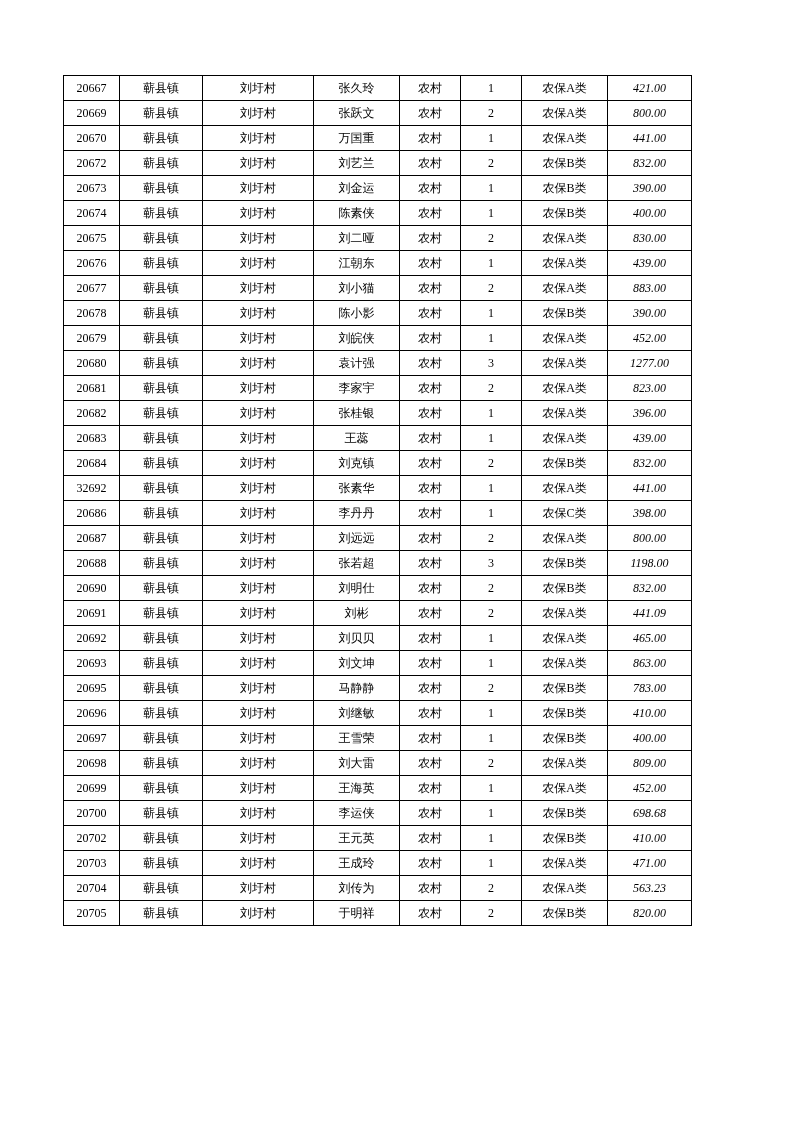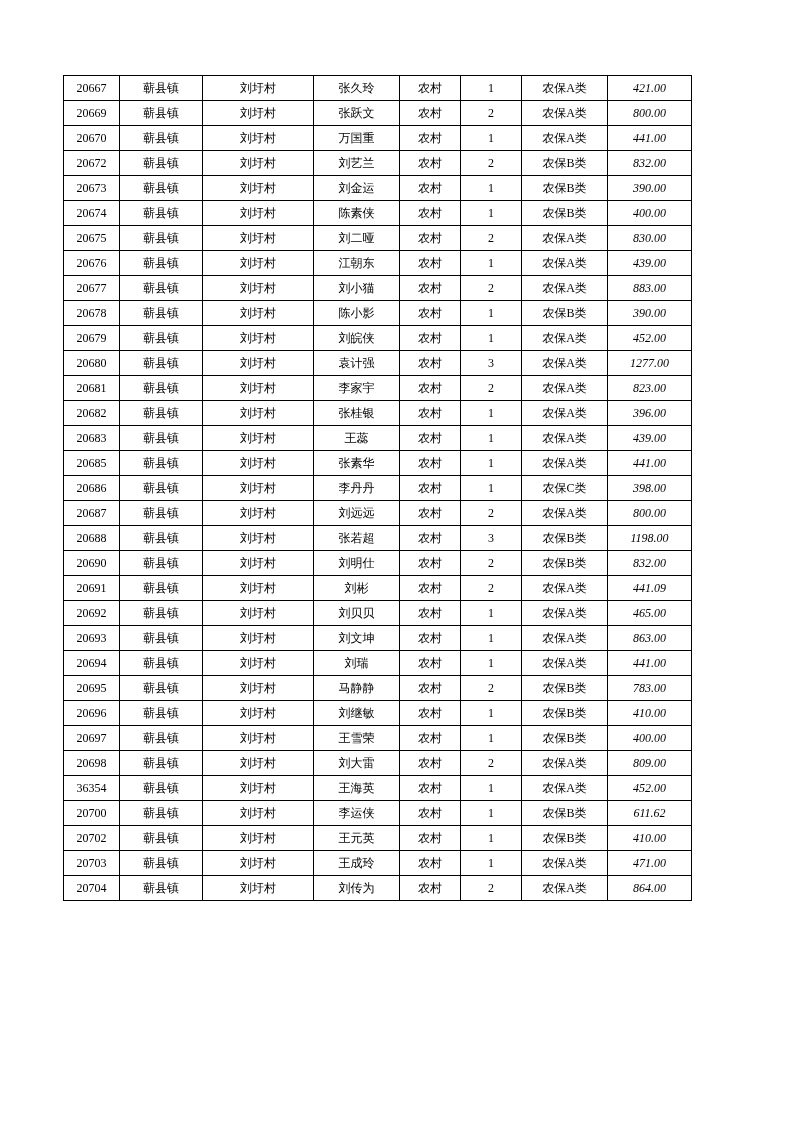--- a/index.html
+++ b/index.html
@@ -200,21 +200,31 @@
             <td class="col-id">20683</td>
             <td class="col-town">蕲县镇</td>
             <td class="col-village">刘圩村</td>
             <td class="col-name">王蕊</td>
             <td class="col-type">农村</td>
             <td class="col-count">1</td>
             <td class="col-category">农保A类</td>
             <td class="col-amount">439.00</td>
           </tr>
           <tr>
-            <td class="col-id">20685</td>
+            <td class="col-id">20684</td>
+            <td class="col-town">蕲县镇</td>
+            <td class="col-village">刘圩村</td>
+            <td class="col-name">刘克镇</td>
+            <td class="col-type">农村</td>
+            <td class="col-count">2</td>
+            <td class="col-category">农保B类</td>
+            <td class="col-amount">832.00</td>
+          </tr>
+          <tr>
+            <td class="col-id">32692</td>
             <td class="col-town">蕲县镇</td>
             <td class="col-village">刘圩村</td>
             <td class="col-name">张素华</td>
             <td class="col-type">农村</td>
             <td class="col-count">1</td>
             <td class="col-category">农保A类</td>
             <td class="col-amount">441.00</td>
           </tr>
           <tr>
             <td class="col-id">20686</td>
@@ -280,30 +290,20 @@
             <td class="col-id">20693</td>
             <td class="col-town">蕲县镇</td>
             <td class="col-village">刘圩村</td>
             <td class="col-name">刘文坤</td>
             <td class="col-type">农村</td>
             <td class="col-count">1</td>
             <td class="col-category">农保A类</td>
             <td class="col-amount">863.00</td>
           </tr>
           <tr>
-            <td class="col-id">20694</td>
-            <td class="col-town">蕲县镇</td>
-            <td class="col-village">刘圩村</td>
-            <td class="col-name">刘瑞</td>
-            <td class="col-type">农村</td>
-            <td class="col-count">1</td>
-            <td class="col-category">农保A类</td>
-            <td class="col-amount">441.00</td>
-          </tr>
-          <tr>
             <td class="col-id">20695</td>
             <td class="col-town">蕲县镇</td>
             <td class="col-village">刘圩村</td>
             <td class="col-name">马静静</td>
             <td class="col-type">农村</td>
             <td class="col-count">2</td>
             <td class="col-category">农保B类</td>
             <td class="col-amount">783.00</td>
           </tr>
           <tr>
@@ -330,38 +330,38 @@
             <td class="col-id">20698</td>
             <td class="col-town">蕲县镇</td>
             <td class="col-village">刘圩村</td>
             <td class="col-name">刘大雷</td>
             <td class="col-type">农村</td>
             <td class="col-count">2</td>
             <td class="col-category">农保A类</td>
             <td class="col-amount">809.00</td>
           </tr>
           <tr>
-            <td class="col-id">36354</td>
+            <td class="col-id">20699</td>
             <td class="col-town">蕲县镇</td>
             <td class="col-village">刘圩村</td>
             <td class="col-name">王海英</td>
             <td class="col-type">农村</td>
             <td class="col-count">1</td>
             <td class="col-category">农保A类</td>
             <td class="col-amount">452.00</td>
           </tr>
           <tr>
             <td class="col-id">20700</td>
             <td class="col-town">蕲县镇</td>
             <td class="col-village">刘圩村</td>
             <td class="col-name">李运侠</td>
             <td class="col-type">农村</td>
             <td class="col-count">1</td>
             <td class="col-category">农保B类</td>
-            <td class="col-amount">611.62</td>
+            <td class="col-amount">698.68</td>
           </tr>
           <tr>
             <td class="col-id">20702</td>
             <td class="col-town">蕲县镇</td>
             <td class="col-village">刘圩村</td>
             <td class="col-name">王元英</td>
             <td class="col-type">农村</td>
             <td class="col-count">1</td>
             <td class="col-category">农保B类</td>
             <td class="col-amount">410.00</td>
@@ -377,18 +377,28 @@
             <td class="col-amount">471.00</td>
           </tr>
           <tr>
             <td class="col-id">20704</td>
             <td class="col-town">蕲县镇</td>
             <td class="col-village">刘圩村</td>
             <td class="col-name">刘传为</td>
             <td class="col-type">农村</td>
             <td class="col-count">2</td>
             <td class="col-category">农保A类</td>
-            <td class="col-amount">864.00</td>
+            <td class="col-amount">563.23</td>
+          </tr>
+          <tr>
+            <td class="col-id">20705</td>
+            <td class="col-town">蕲县镇</td>
+            <td class="col-village">刘圩村</td>
+            <td class="col-name">于明祥</td>
+            <td class="col-type">农村</td>
+            <td class="col-count">2</td>
+            <td class="col-category">农保B类</td>
+            <td class="col-amount">820.00</td>
           </tr>
         </tbody>
     </table>
   </div>
 </div>
 
 </body></html>

